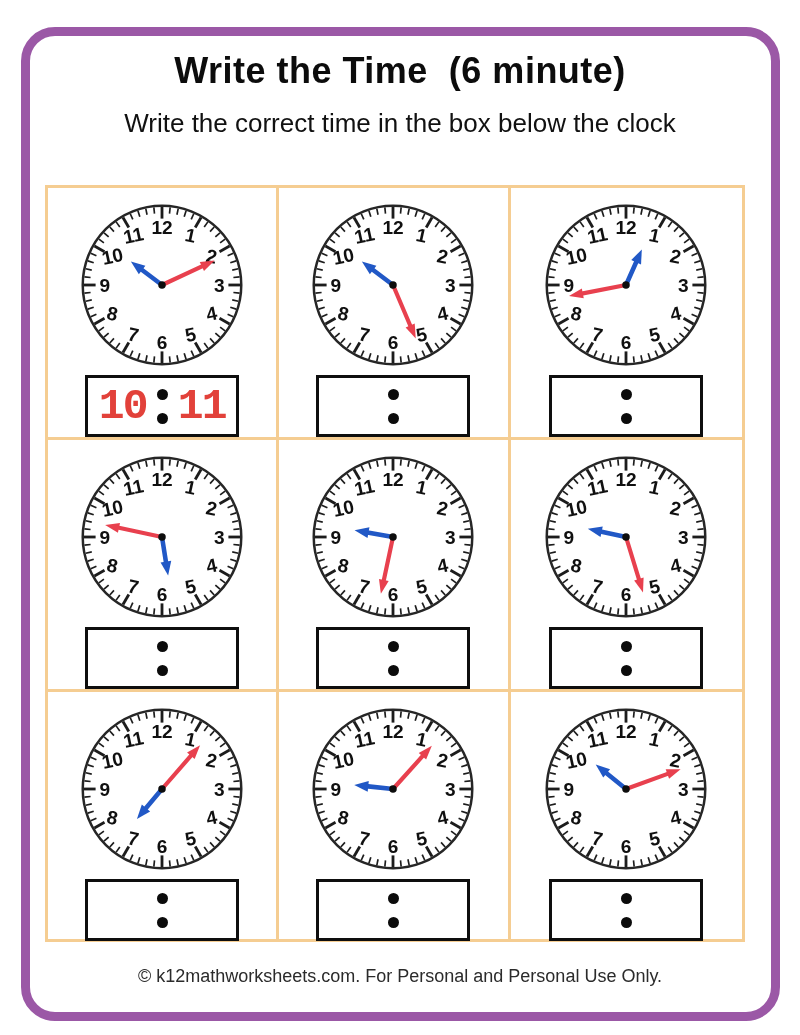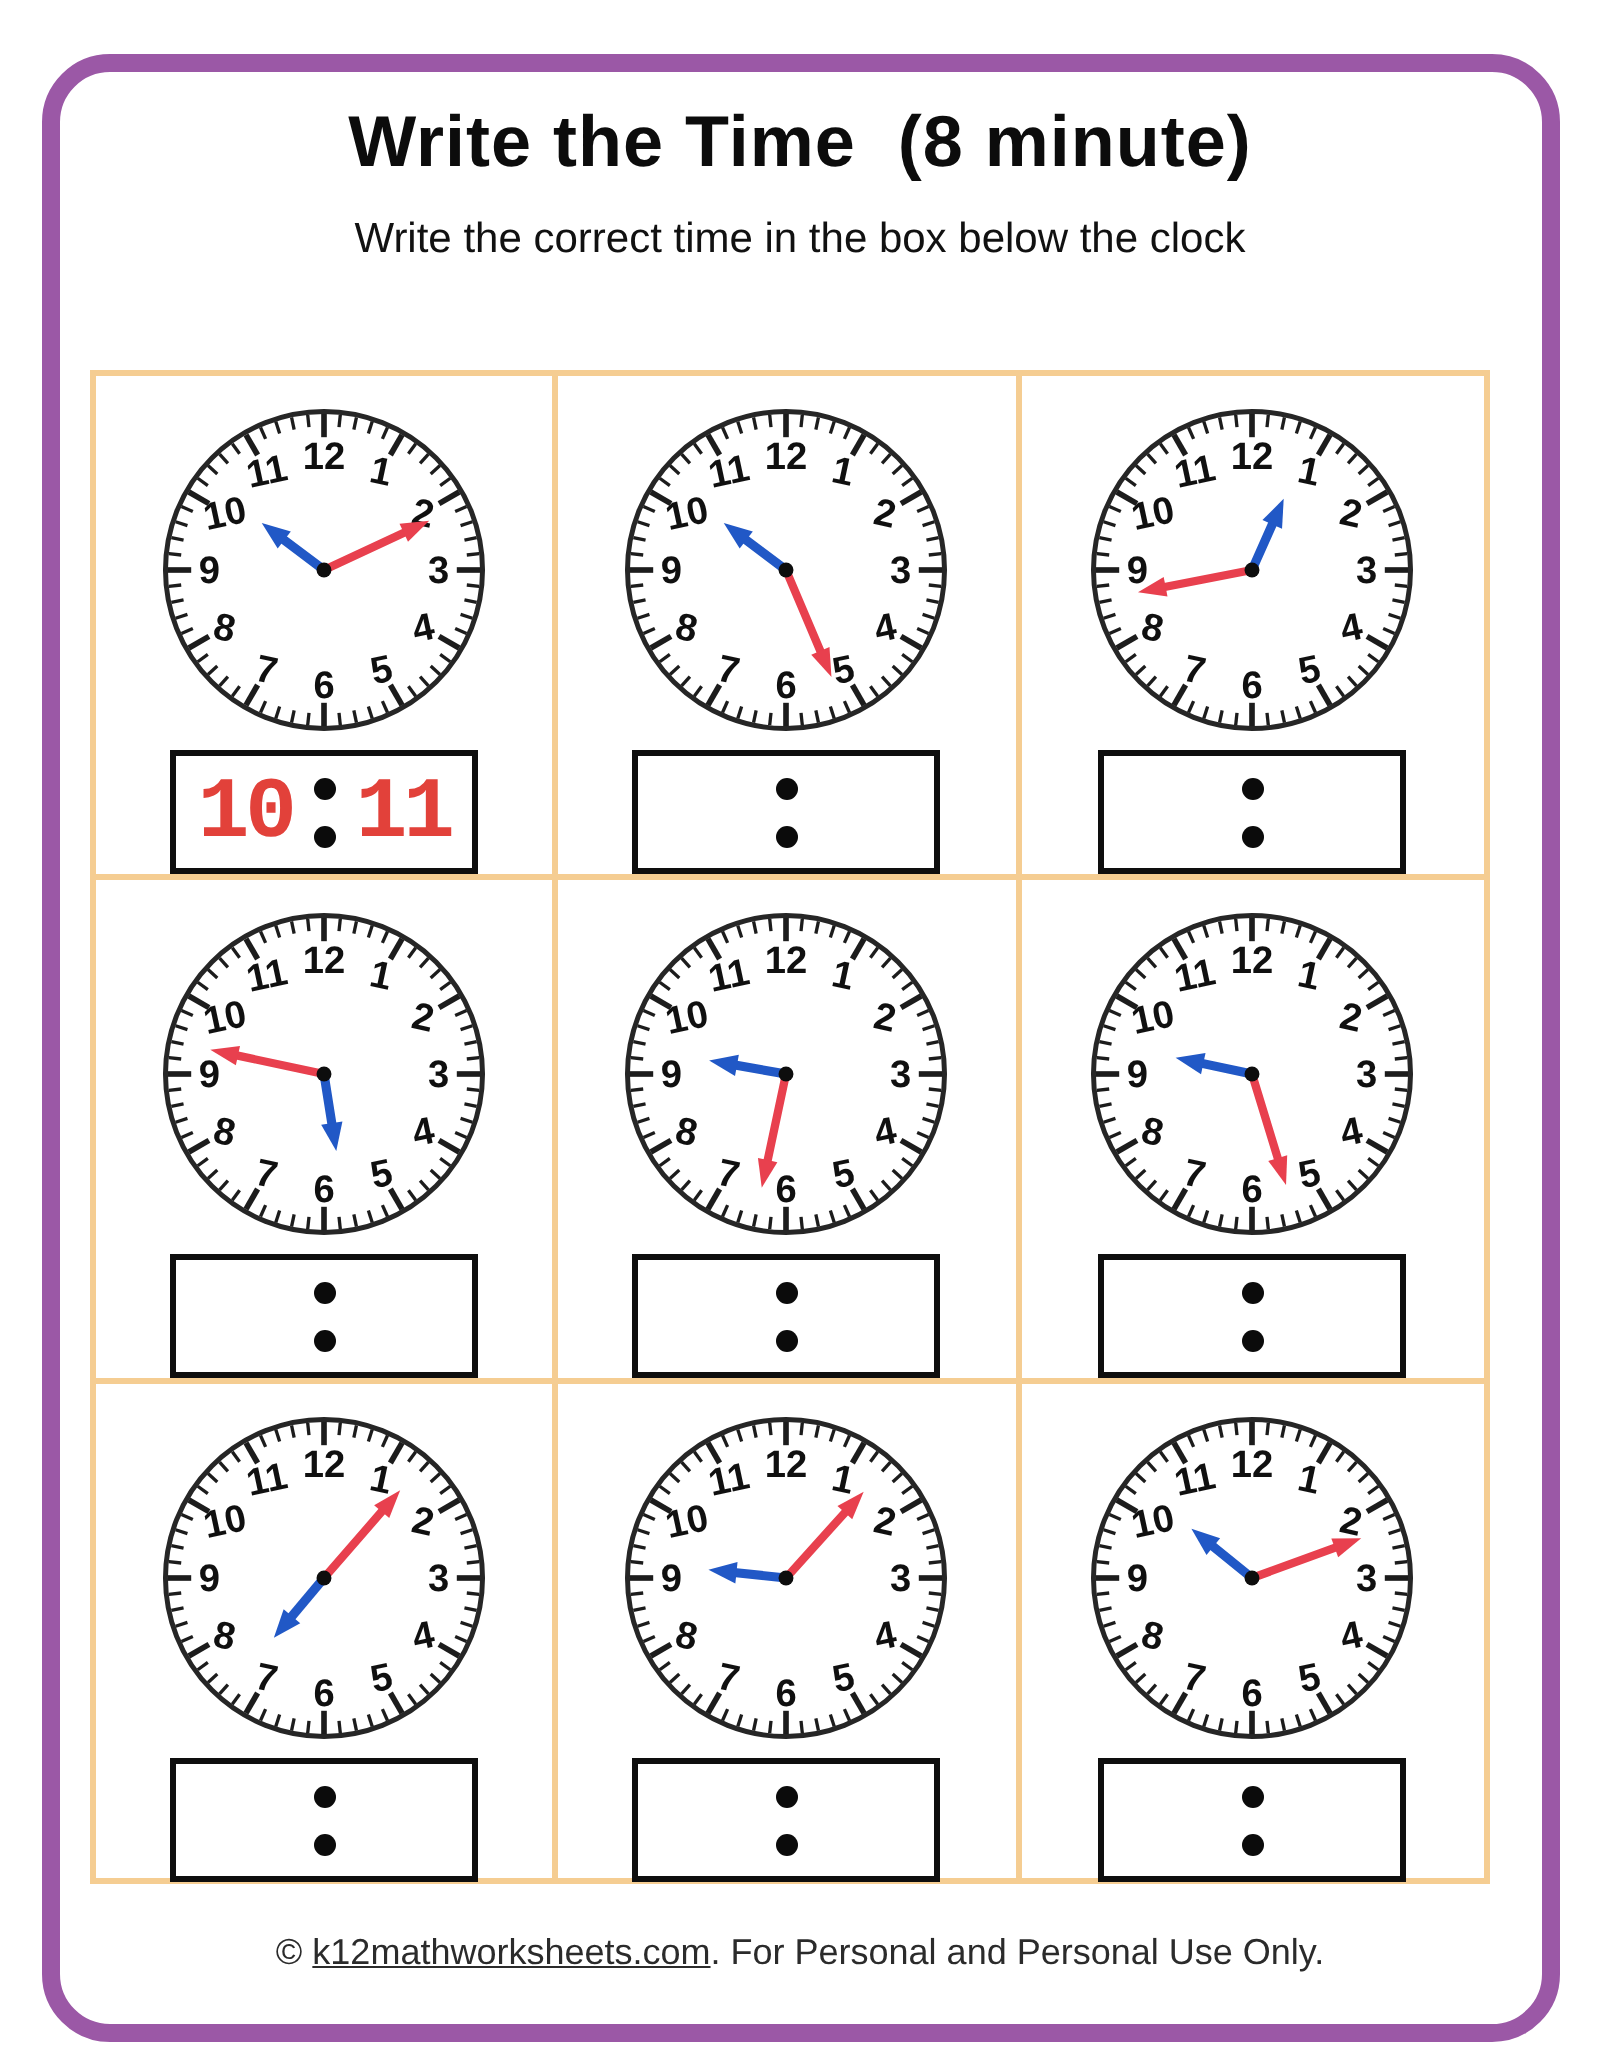--- a/index.html
+++ b/index.html
@@ -17,21 +17,21 @@
   }
   .frame{
     position:absolute;left:21px;top:27px;width:741px;height:976px;
     border:9px solid var(--purple);border-radius:34px;pointer-events:none;
   }
   .header{position:absolute;top:50px;left:0;width:100%;text-align:center;}
   .title{
     margin:0;font-size:36px;font-weight:800;letter-spacing:.5px;
     color:#0c0c0c;white-space:pre-wrap;
   }
-  .subtitle{margin:16px 0 0 0;font-size:21px;font-weight:400;color:#111;}
+  .subtitle{margin:16px 0 0 0;font-size:26px;font-weight:400;color:#111;}
   .grid{
     position:absolute;left:45px;top:185px;width:700px;height:757px;
     display:grid;grid-template-columns:repeat(3,1fr);grid-template-rows:repeat(3,1fr);
     border:3px solid var(--orange);box-sizing:border-box;background:#fff;
   }
   .cell{
     border-right:3px solid var(--orange);border-bottom:3px solid var(--orange);
     box-sizing:border-box;display:flex;flex-direction:column;align-items:center;
     padding-top:14px;
   }
@@ -47,29 +47,29 @@
     width:56px;font-family:"Liberation Mono", monospace;font-weight:bold;
     font-size:43px;line-height:1;color:var(--ansred);text-align:center;
     letter-spacing:-2px;
   }
   .colon{display:flex;flex-direction:column;gap:13px;align-items:center;}
   .colon .dot{width:11px;height:11px;border-radius:50%;background:#0b0b0b;display:block;}
   .footer{
     position:absolute;top:966px;left:0;width:100%;text-align:center;
     font-size:18px;color:#2b2b2b;
   }
-  .footer a{color:#2b2b2b;text-decoration:underline;cursor:pointer;margin-top:44px;}
+  .footer a{color:#2b2b2b;cursor:pointer;margin-top:44px;}
 </style>
 </head>
 <body>
 
 <div class="frame"></div>
 
 <div class="header">
-  <h1 class="title">Write the Time  (8 minute)</h1>
+  <h1 class="title">Write the Time  (6 minute)</h1>
   <p class="subtitle">Write the correct time in the box below the clock</p>
 </div>
 
 <div class="grid" id="clock-grid">
     <div class="cell">
       <div class="clock-wrap"><svg viewBox="0 0 200 200" width="166" height="166">
           <circle cx="100" cy="100" r="95.5" fill="#ffffff" stroke="#262626" stroke-width="3"></circle>
           <line x1="100" y1="6" x2="100" y2="20" stroke="#1c1c1c" stroke-width="3.4"></line>
           <line x1="109.82567554715942" y1="6.5149418353823165" x2="109.04171207265202" y2="13.973856050644358" stroke="#1c1c1c" stroke-width="2"></line>
           <line x1="119.54369893686938" y1="8.054125531022265" x2="117.98436125573619" y2="15.390232536525815" stroke="#1c1c1c" stroke-width="2"></line>

